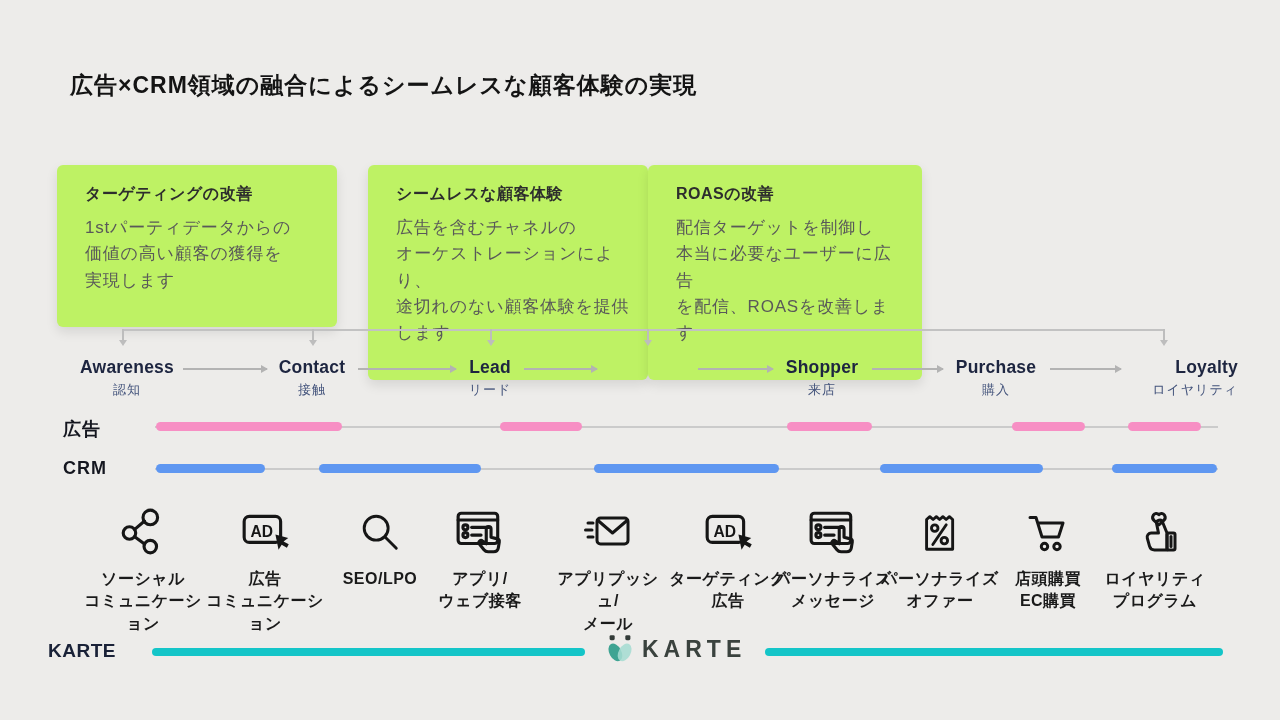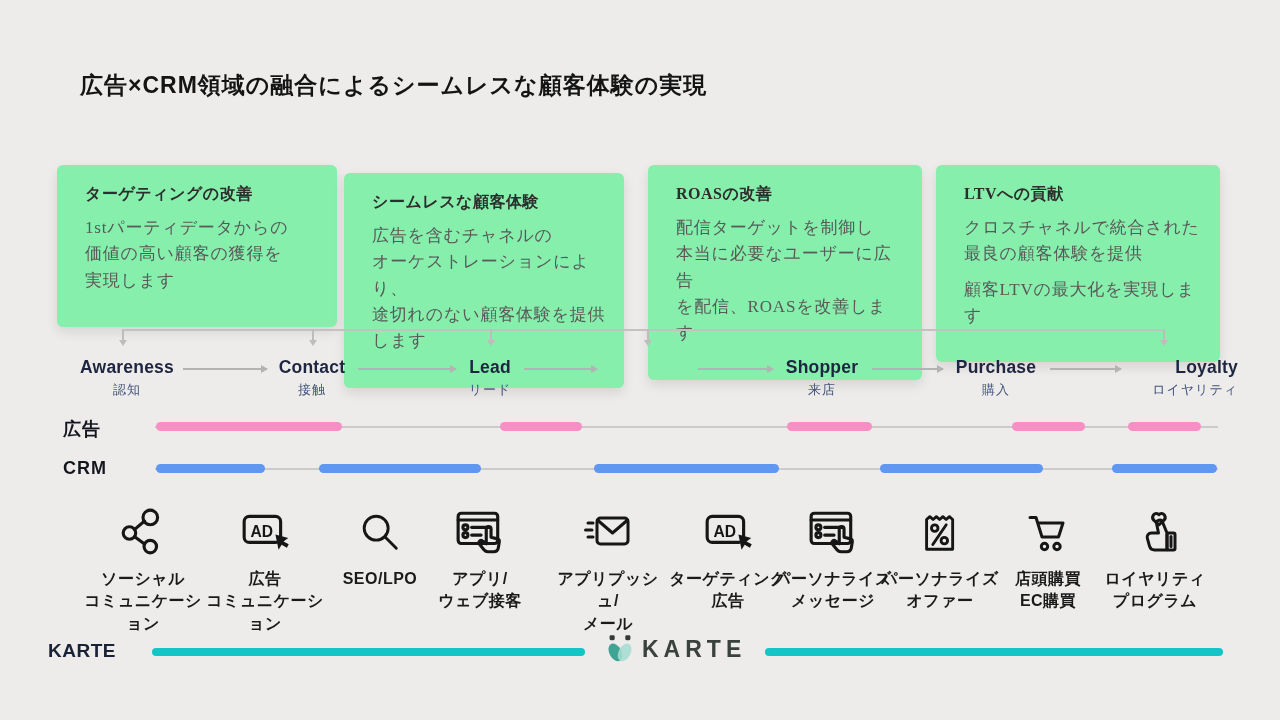--- a/index.html
+++ b/index.html
@@ -1,24 +1,24 @@
 <!DOCTYPE html>
 <html><head>
 <meta charset="utf-8">
 <style>
   html,body{margin:0;padding:0;}
   body{font-family:"Liberation Sans","DejaVu Sans",sans-serif;background:#d8d8d8;}
   #stage{position:relative;width:1280px;height:720px;background:#edecea;overflow:hidden;margin:0 auto;}
 
   
-  .title{position:absolute;left:80px;top:70px;font-size:23px;font-weight:bold;color:#141414;letter-spacing:1px;}
-
-  
-  .card{position:absolute;top:165px;background:#86efac;border-radius:6px;
-        box-shadow:0 5px 12px rgba(0,0,0,.10);padding:19px 18px 33px 28px;box-sizing:border-box;min-height:138px;font-family:Liberation Serif, serif;}
+  .title{position:absolute;left:70px;top:70px;font-size:23px;font-weight:bold;color:#141414;letter-spacing:1px;}
+
+  
+  .card{position:absolute;top:165px;background:#bef264;border-radius:6px;
+        box-shadow:0 5px 12px rgba(0,0,0,.10);padding:19px 18px 33px 28px;box-sizing:border-box;min-height:138px;}
   .card h3{margin:0 0 10px 0;font-size:16px;font-weight:bold;color:#2d2d2d;letter-spacing:.5px;}
   .card p{margin:0;font-size:17px;line-height:1.55;color:#595959;letter-spacing:.8px;white-space:pre-line;}
   .card p + p{margin-top:9px;}
 
   
   .conn-h{position:absolute;top:329px;height:1.5px;background:#c2c2c2;}
   .drop{position:absolute;top:329px;width:1.5px;height:12px;background:#bdbdbd;}
   .drop::after{content:'';position:absolute;left:-3.2px;bottom:-5px;width:0;height:0;
                border-top:6px solid #bdbdbd;border-left:4px solid transparent;border-right:4px solid transparent;}
 
@@ -56,38 +56,32 @@
 <div id="stage">
 
   <div class="title">広告×CRM領域の融合によるシームレスな顧客体験の実現</div>
 
   <div class="card" style="left:57px;width:280px;">
     <h3>ターゲティングの改善</h3>
     <p>1stパーティデータからの
 価値の高い顧客の獲得を
 実現します</p>
   </div>
-  <div class="card" style="left:344px;width:280px;margin-top:8px;">
+  <div class="card" style="left:368px;width:280px;">
     <h3>シームレスな顧客体験</h3>
     <p>広告を含むチャネルの
 オーケストレーションにより、
 途切れのない顧客体験を提供
 します</p>
   </div>
   <div class="card" style="left:648px;width:274px;">
     <h3>ROASの改善</h3>
     <p>配信ターゲットを制御し
 本当に必要なユーザーに広告
 を配信、ROASを改善します</p>
-  </div>
-  <div class="card" style="left:936px;width:284px;">
-    <h3>LTVへの貢献</h3>
-    <p>クロスチャネルで統合された
-最良の顧客体験を提供</p>
-    <p>顧客LTVの最大化を実現します</p>
   </div>
 
   <div class="conn-h" style="left:122px;width:1041px;"></div>
   <div class="drop" style="left:122px;"></div>
   <div class="drop" style="left:312px;"></div>
   <div class="drop" style="left:490px;"></div>
   <div class="drop" style="left:647px;"></div>
   <div class="drop" style="left:1163px;"></div>
 
   <div class="stg" style="left:52px;">

